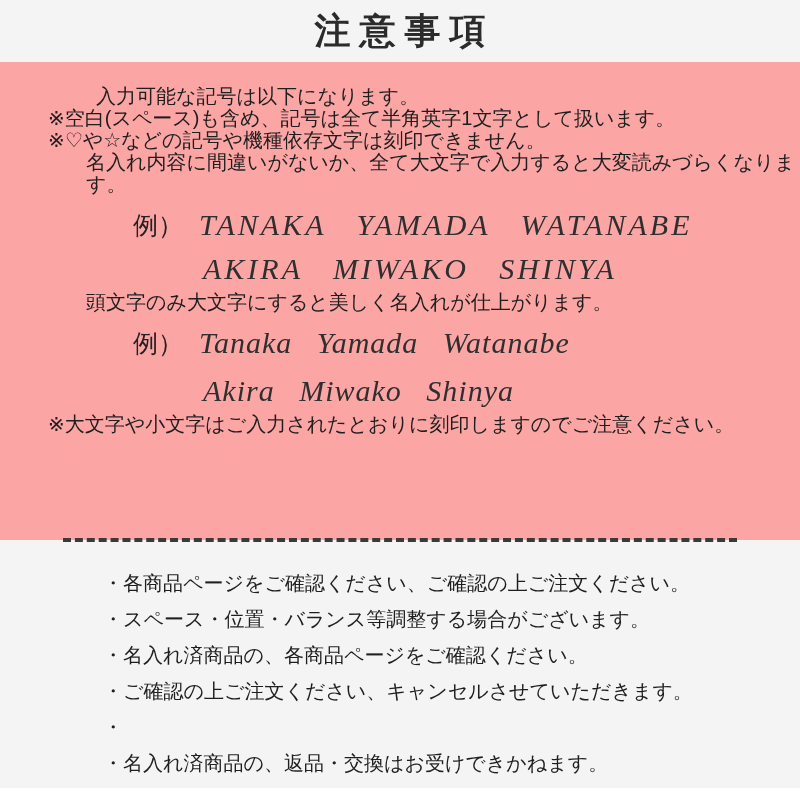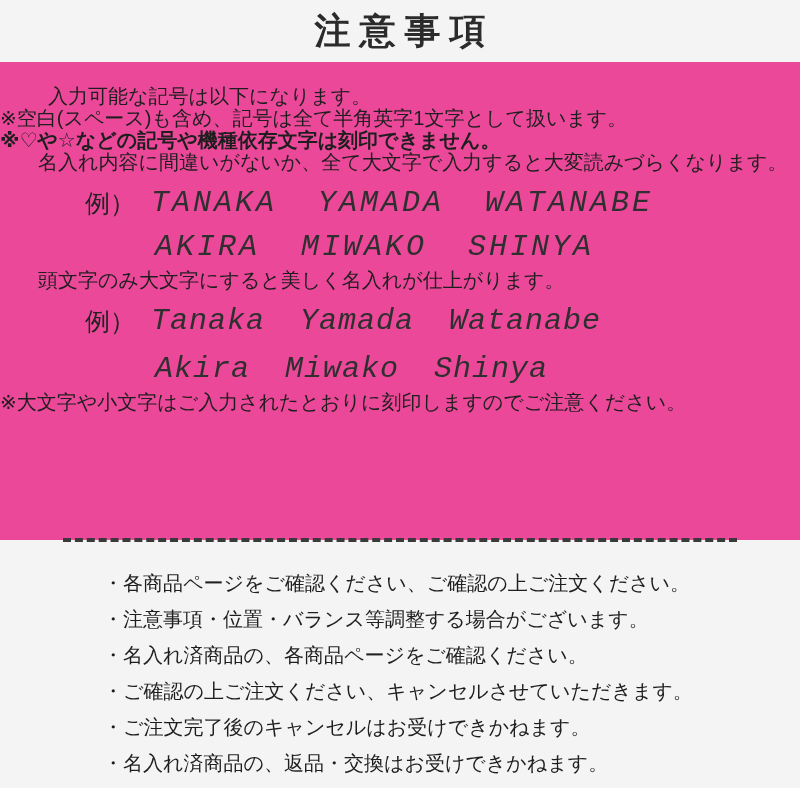--- a/index.html
+++ b/index.html
@@ -38,50 +38,51 @@
     font-weight: 600;
     letter-spacing: 9px;
     text-indent: 9px;
     color: #2b2b2b;
   }
 
   
   .content {
     height: 478px;
     flex: 0 0 478px;
-    background: #ec4899;
+    background: #fca5a5;
     overflow: hidden;
+    padding-left: 48px;
   }
   .content p { margin: 0; line-height: 22px; }
 
   .intro-symbols { padding: 23px 0 0 48px; }
   .symbols-line  { margin-top: 12px; text-align: center; letter-spacing: 0.5px; }
   .note-right    { margin-top: 14px; text-align: left; padding-right: 93px; }
-  .note-right-2  { margin-top: 15px; font-weight: bold; }
+  .note-right-2  { margin-top: 15px; }
   .intro-upper   { margin-top: 27px; padding-left: 38px; }
   .intro-cap     { margin-top: 14px; padding-left: 38px; }
 
   .example-row {
     display: flex;
     align-items: center;
     height: 44px;
     padding-left: 85px;
   }
   .example-row.row-1 { margin-top: 8px; }
   .example-row.row-2 { margin-top: 0; padding-left: 155px; }
   .example-row.row-3 { margin-top: 8px; }
   .example-row.row-4 { margin-top: 4px; padding-left: 155px; }
   .example-label {
     font-size: 25px;
     color: #222222;
     margin-right: 16px;
     flex: 0 0 auto;
   }
   .script {
-    font-family: Liberation Mono, monospace;
+    font-family: Liberation Serif, serif;
     font-style: italic;
     color: #2f2f2f;
     white-space: nowrap;
   }
   .script.upper { font-size: 30px; letter-spacing: 3px; word-spacing: 20px; }
   .script.lower { font-size: 30px; letter-spacing: 1px; word-spacing: 16px; }
 
   .case-note { margin-top: 0; padding-right: 12px; }
 
   
@@ -153,33 +154,32 @@
 
   <section class="notes">
     <div class="dashed-divider"></div>
     <ul class="notes-list">
       <li>
         <span class="bullet">・</span>
         <span>各商品ページをご確認ください、ご確認の上ご注文ください。</span>
       </li>
       <li>
         <span class="bullet">・</span>
-        <span>注意事項・位置・バランス等調整する場合がございます。</span>
+        <span>スペース・位置・バランス等調整する場合がございます。</span>
       </li>
       <li>
         <span class="bullet">・</span>
         <span>名入れ済商品の、各商品ページをご確認ください。</span>
       </li>
       <li>
         <span class="bullet">・</span>
         <span>ご確認の上ご注文ください、キャンセルさせていただきます。</span>
       </li>
       <li>
         <span class="bullet">・</span>
-        <span>ご注文完了後のキャンセルはお受けできかねます。</span>
       </li>
       <li>
         <span class="bullet">・</span>
         <span>名入れ済商品の、返品・交換はお受けできかねます。</span>
       </li>
     </ul>
   </section>
 
 </div>
 

